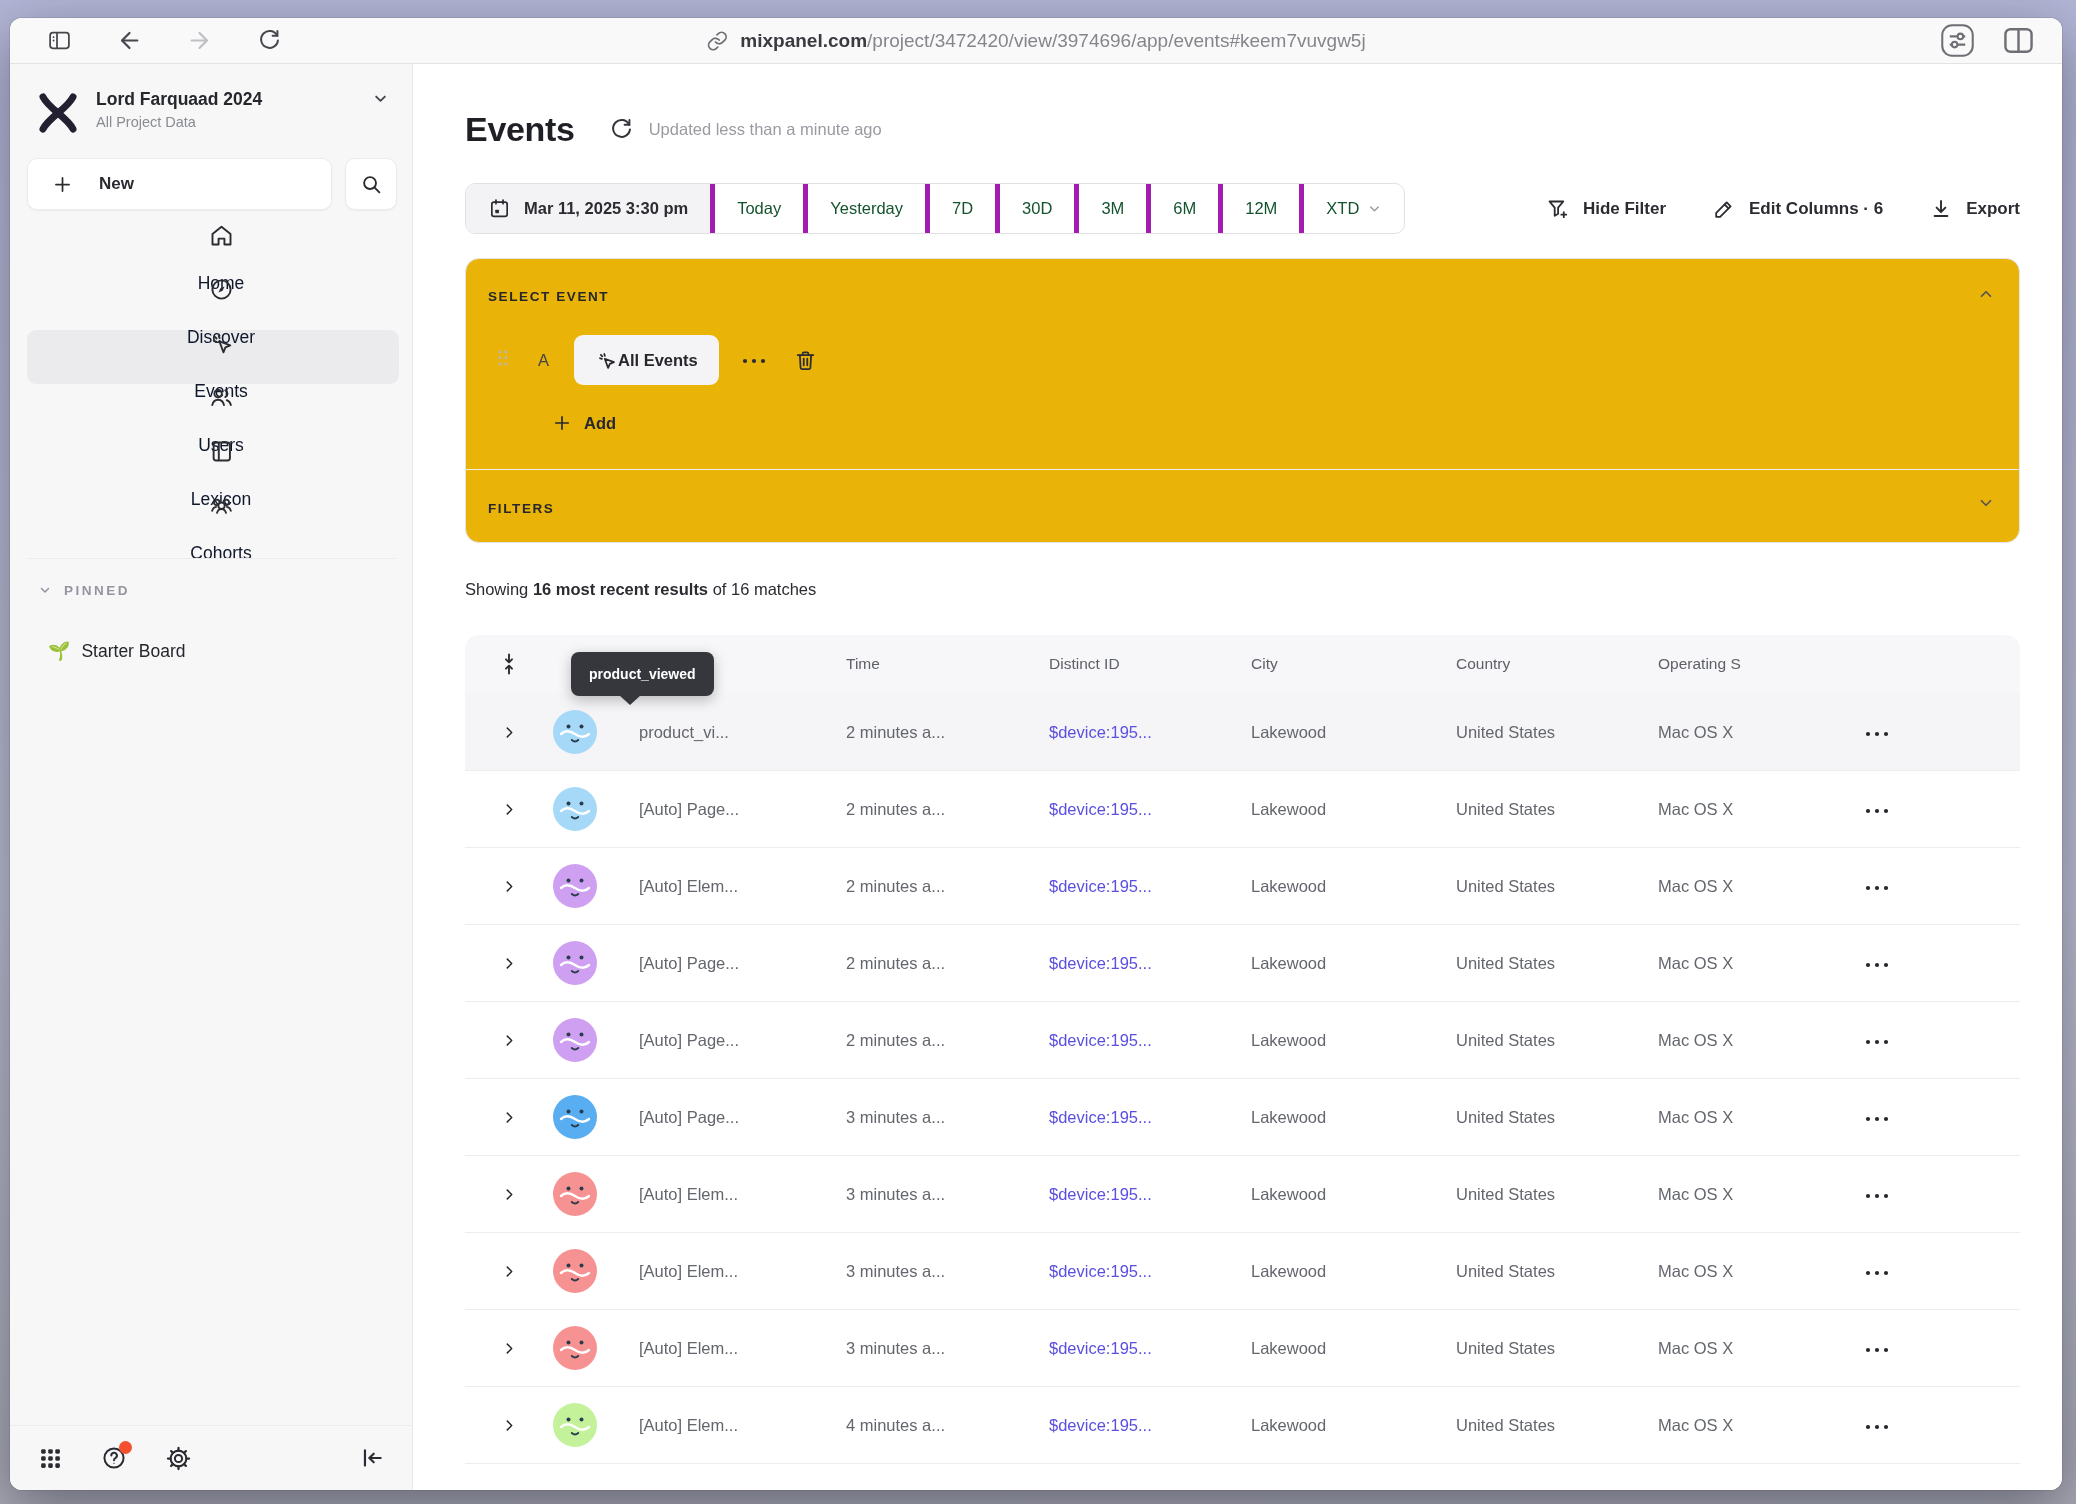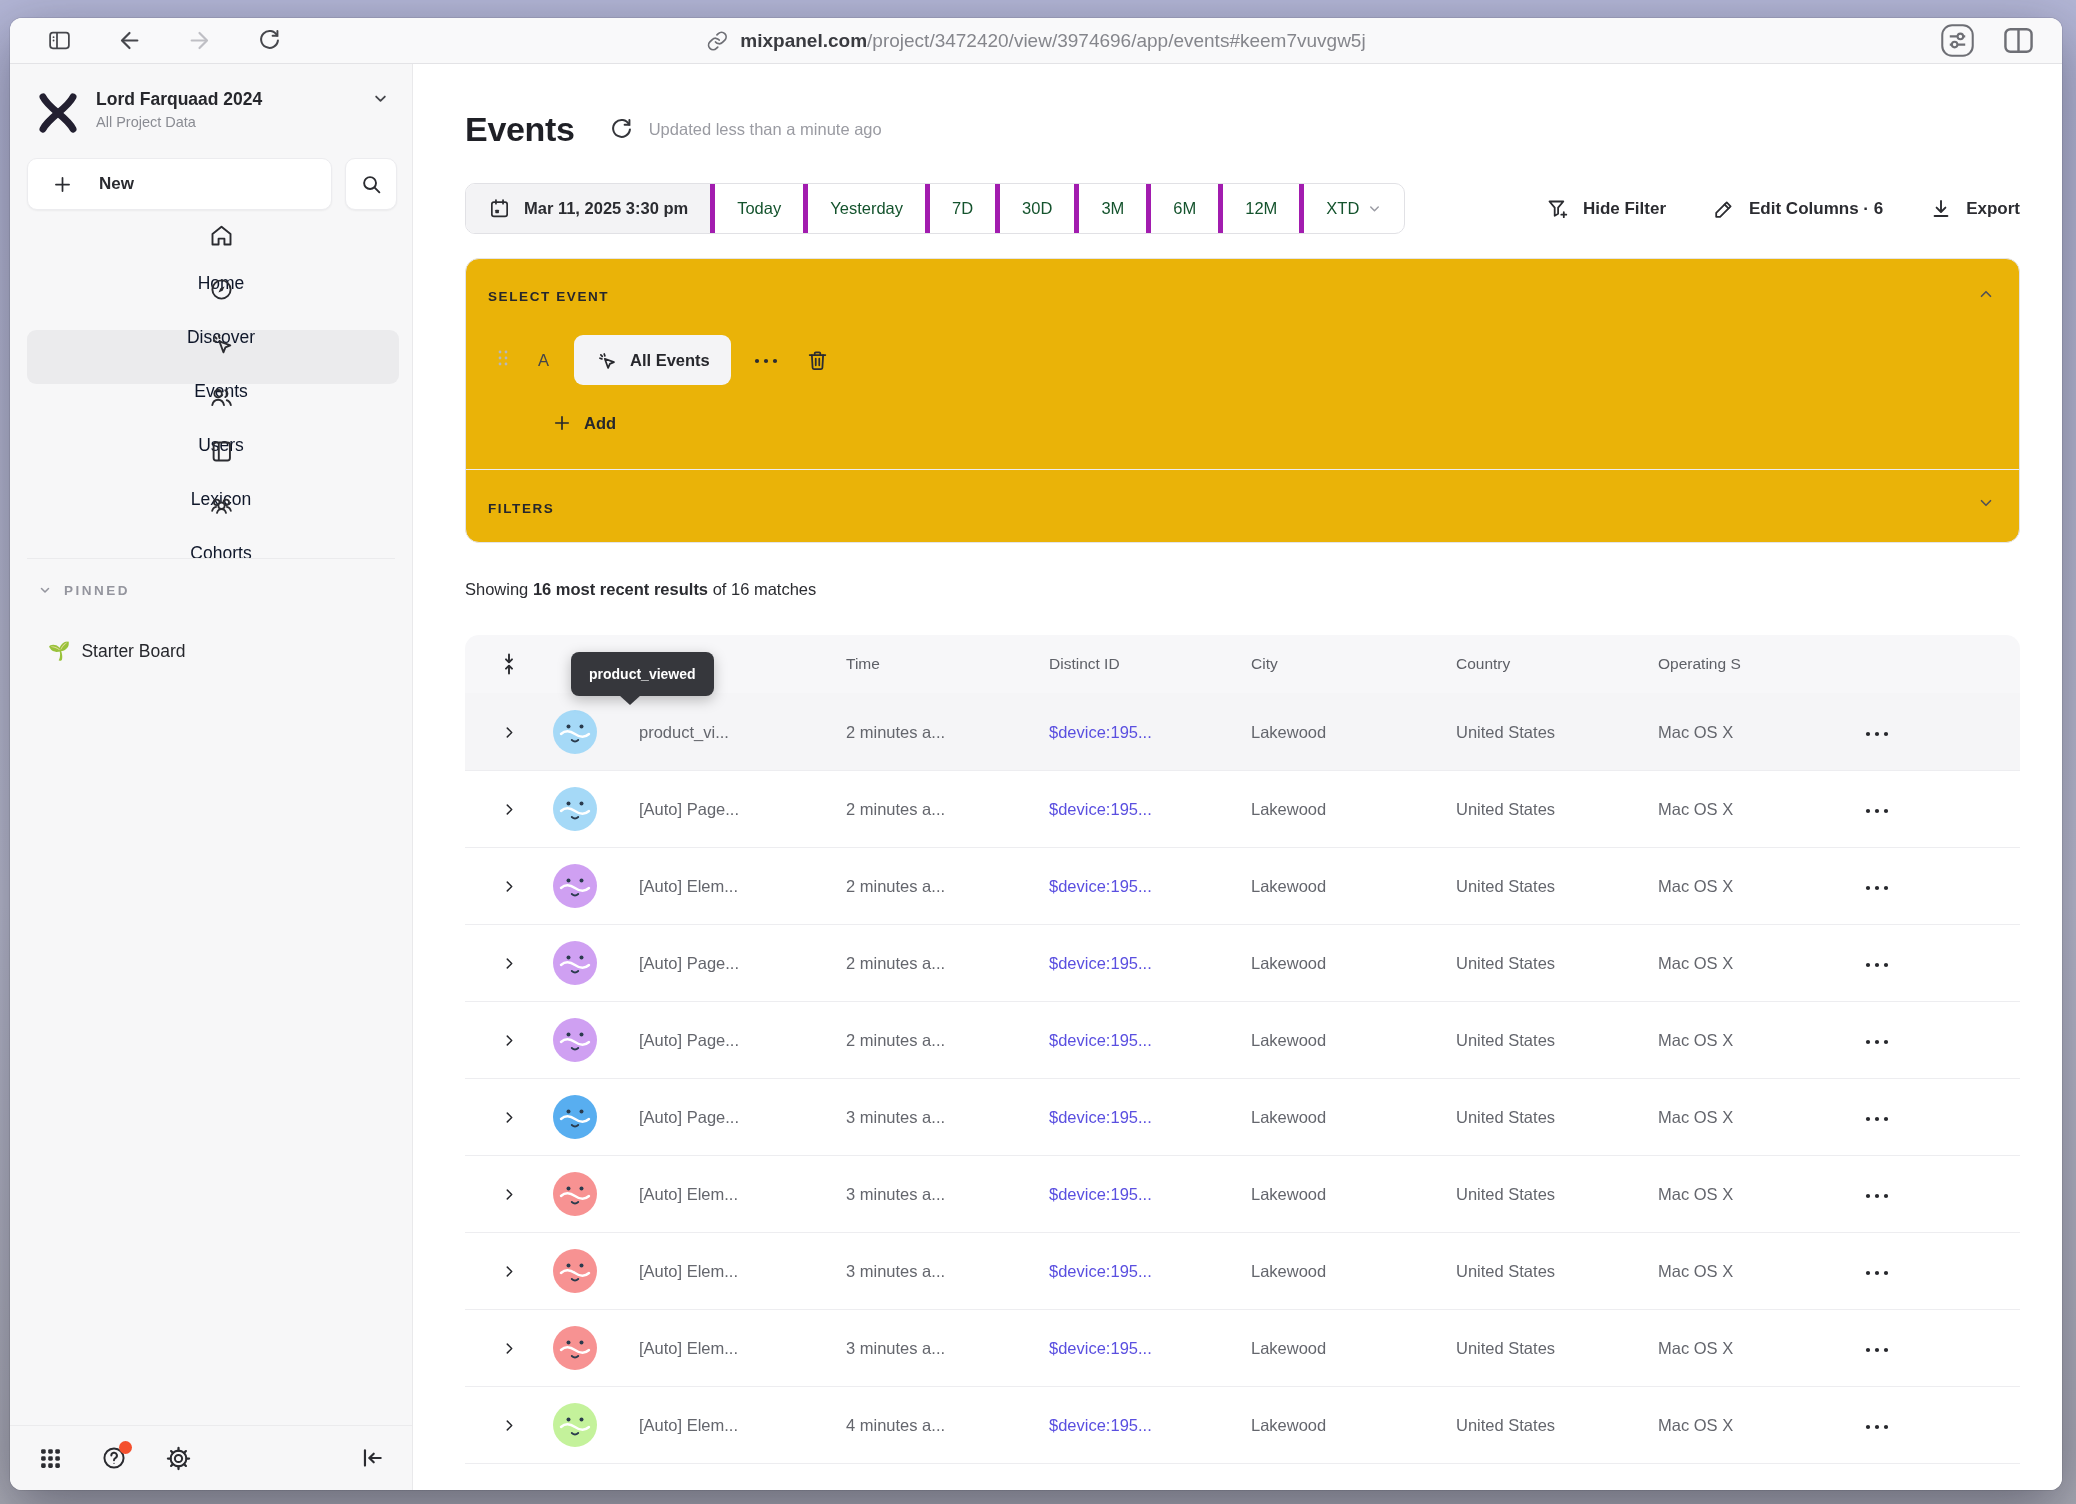--- a/index.html
+++ b/index.html
@@ -91,21 +91,21 @@
   .card { margin-top:24px; border:1px solid #e4e4e8; border-radius:14px; background:#eab308; }
   .card-sec { padding:26px 24px 0 22px; }
   .sec-head { display:flex; align-items:center; }
   .sec-label { font-size:13.5px; font-weight:700; letter-spacing:1.6px; color:#26272c; }
   .sec-chev { margin-left:auto; color:#505157; cursor:pointer; }
   .clause { margin-top:28px; display:flex; align-items:center; }
   .drag { color:#b6b7bd; margin-left:8px; cursor:grab; }
   .clause-letter { font-size:16.5px; color:#43444a; margin-left:28px; width:16px; }
   .event-pill {
     margin-left:20px; background:#f4f4f6; border-radius:9px; height:50px; padding:0 21px;
-    display:flex; align-items:center; gap:12px; font-size:16.5px; font-weight:600; color:#26272c; cursor:pointer;justify-content:center;
+    display:flex; align-items:center; font-size:16.5px; font-weight:600; color:#26272c; cursor:pointer;justify-content:center;
   }
   .event-pill .ic { width:23px; height:23px; display:flex; color:#26272c; }
   .clause-dots { margin-left:22px; cursor:pointer; color:#2b2c31; }
   .trash { margin-left:26px; width:25px; height:25px; color:#2b2c31; cursor:pointer; display:flex; }
   .add-row { margin-top:28px; margin-left:64px; display:flex; align-items:center; gap:12px; font-size:16.5px; font-weight:600; color:#26272c; cursor:pointer; padding-bottom:36px; }
   .filters-sec { border-top:1px solid #ececef; padding:24px 24px 26px 22px; display:flex; align-items:flex-end; }
   
   .summary { margin-top:33px; font-size:16.5px; color:#2b2c31; line-height:26px; }
   .summary b { font-weight:700; }
   .etable { margin-top:33px; position:relative; }

